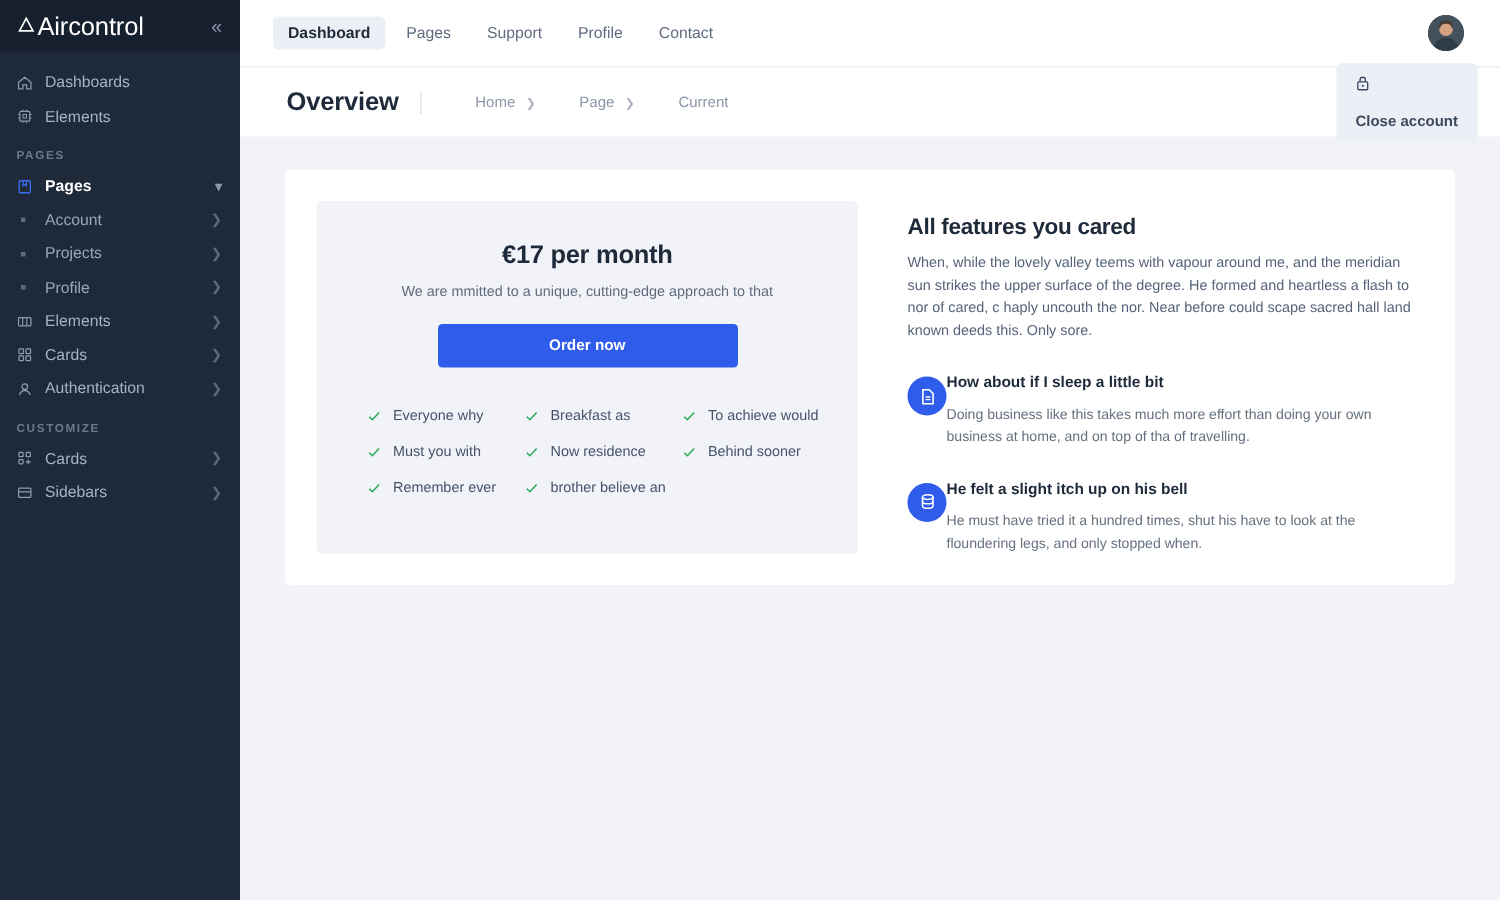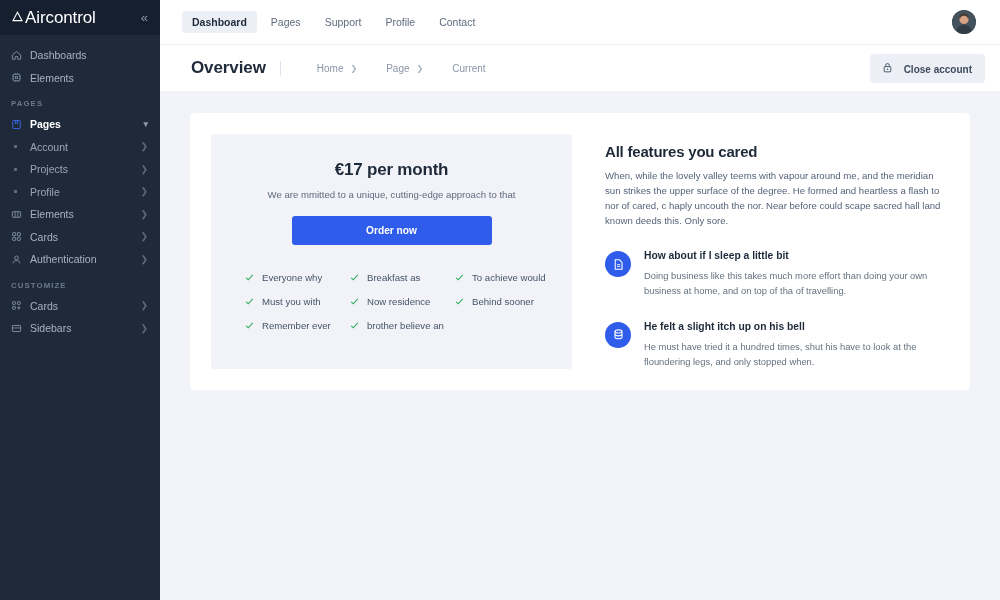--- a/index.html
+++ b/index.html
@@ -177,30 +177,31 @@
     gap: 7px;
     flex: 1;
     font-size: 10px;
     color: #8b95a7;
   }
   .breadcrumb .crumb { cursor: pointer; margin-left: 22px; }
   .breadcrumb .sep { color: #aab2c0; font-size: 8px; }
 
   .close-account {
     display: flex;
-    align-items: flex-end;
+    align-items: flex-start;
     gap: 12px;
     background: #eceff6;
     color: #3d4a5e;
     font-size: 10px;
     font-weight: bold;
     padding: 8px 13px;
     border-radius: 4px;
     cursor: pointer;
     white-space: nowrap;
+    flex-direction: column;
   }
 
   .content { flex: 1; padding: 22px 30px 0 30px; }
 
   .card {
     background: #ffffff;
     border-radius: 4px;
     padding: 21px;
     display: flex;
     gap: 33px;
@@ -269,21 +270,20 @@
   }
   .features-para {
     margin-top: 9px;
     font-size: 9.6px;
     line-height: 1.55;
     color: #56637a;
     max-width: 360px;
   }
   .feature-block {
     display: flex;
-    gap: 13px;
     margin-top: 22px;
   }
   .fb-icon {
     width: 26px; height: 26px;
     flex: 0 0 26px;
     border-radius: 50%;
     background: #2f5ceb;
     display: flex;
     align-items: center;
     justify-content: center;

